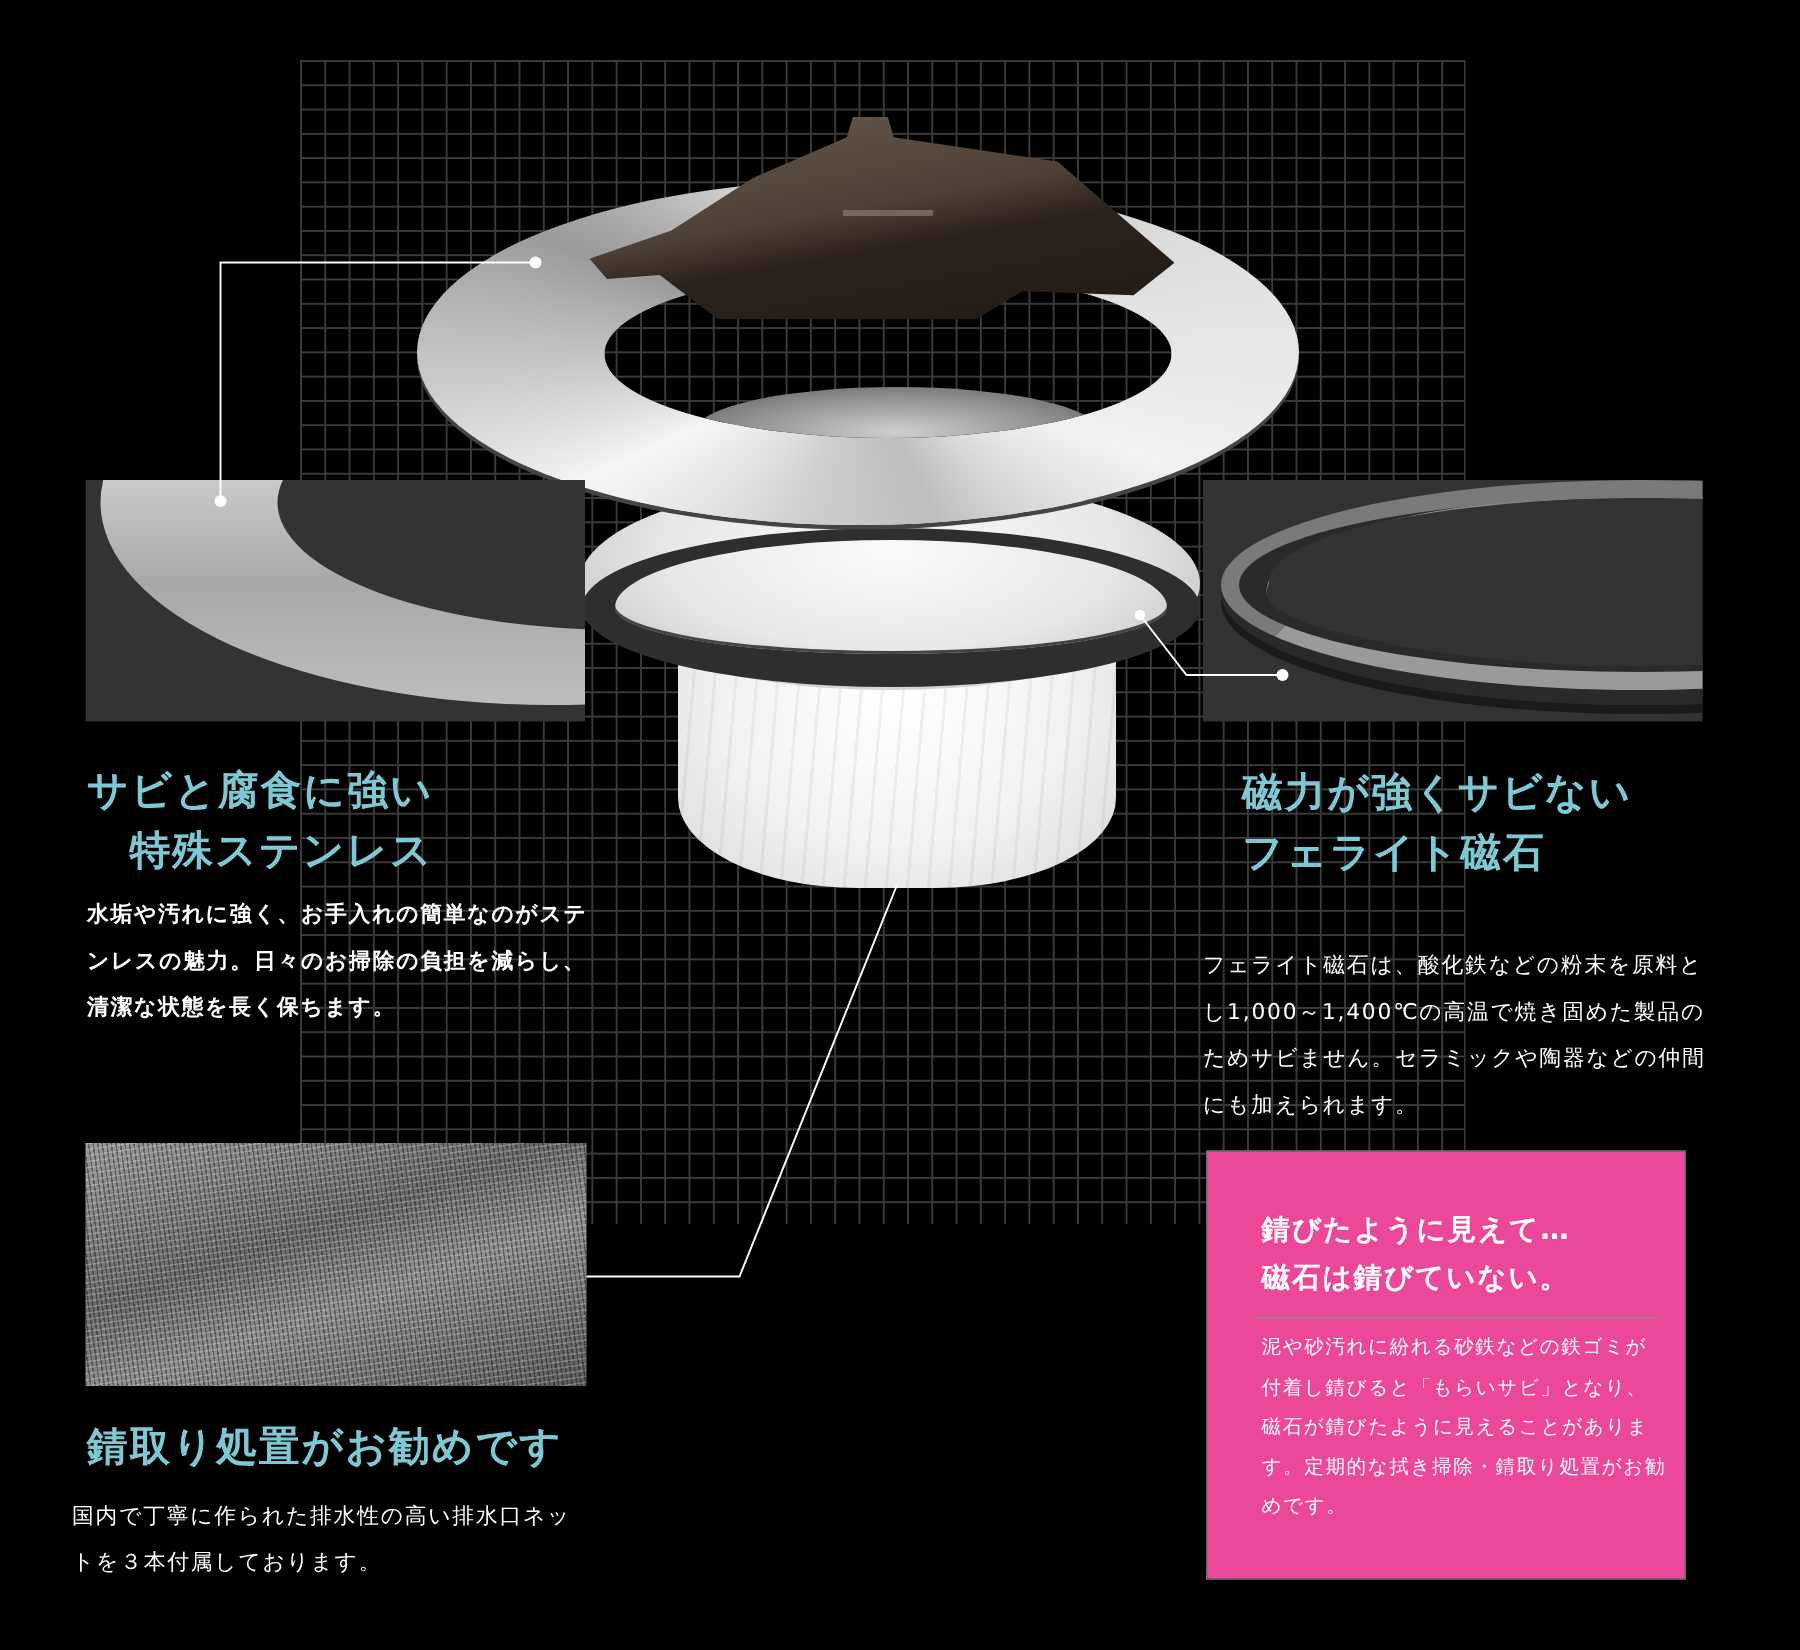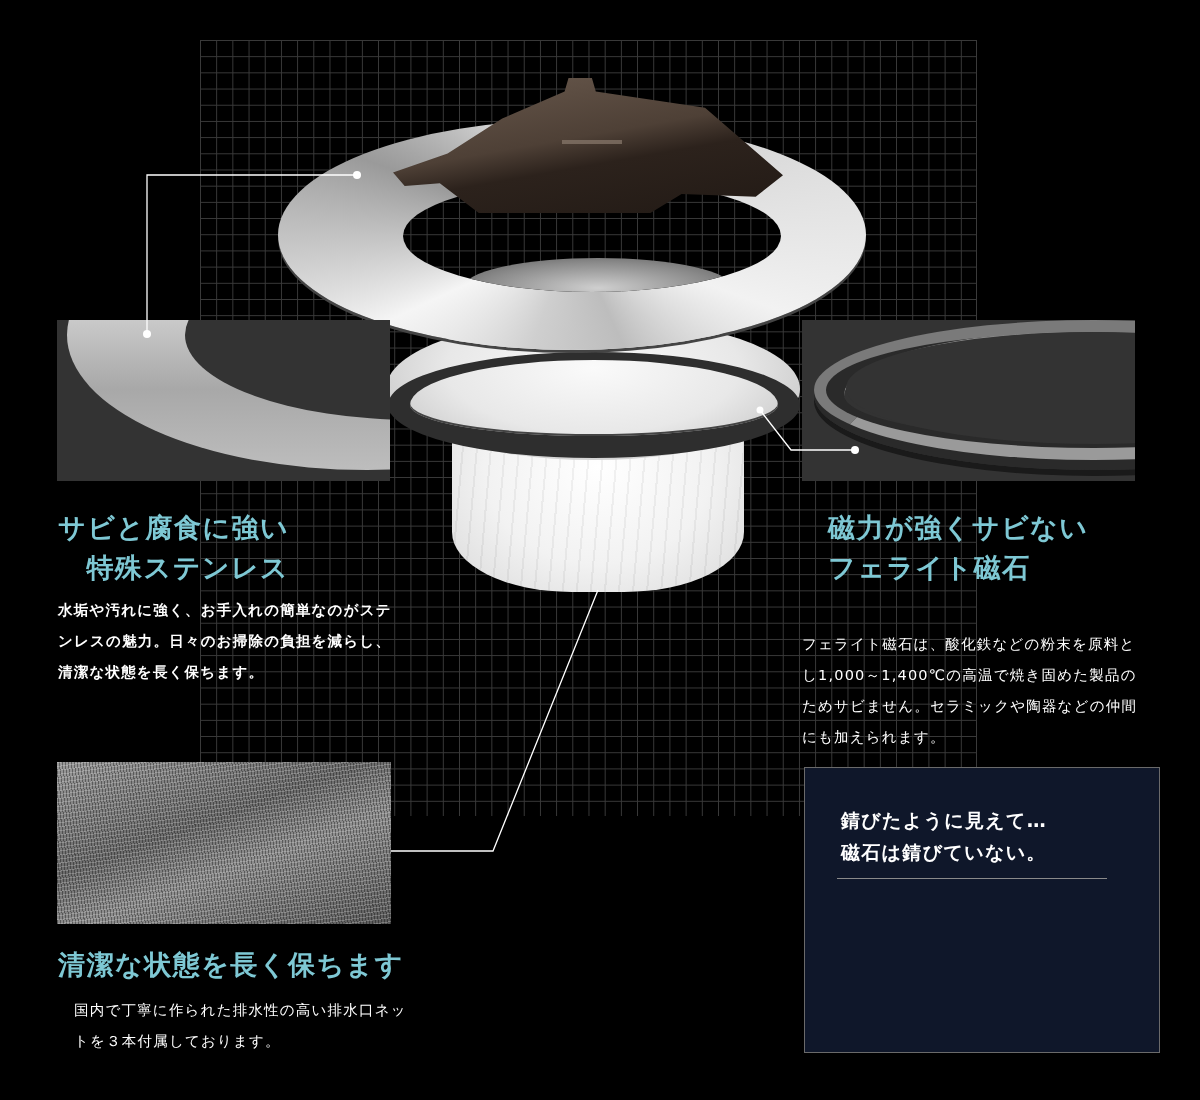--- a/index.html
+++ b/index.html
@@ -111,25 +111,25 @@
       white-space: pre-line;
     }
     .feature-text {
       position: absolute; color: #fff; font-size: 14.5px; line-height: 31px; letter-spacing: 1.2px;
     }
     .f-steel-title { left: 58px; top: 508px; text-align: right; }
     .f-steel-text { left: 58px; top: 595px; width: 345px; font-weight: bold; }
     .f-magnet-title { left: 828px; top: 508px; font-family: Liberation Serif, serif; }
     .f-magnet-text { left: 802px; top: 597px; width: 345px; margin-top: 32px; }
     .f-net-title { left: 58px; top: 945px; }
-    .f-net-text { left: 74px; top: 996px; width: 345px; font-family: Liberation Mono, monospace; }
+    .f-net-text { left: 48px; top: 996px; width: 345px; }
 
     .note-box {
-      position: absolute; left: 804px; top: 767px; width: 356px; height: 286px;
-      border: 1px solid #6a6a6a; background: #0f172a;
+      position: absolute; left: 804px; top: 767px; width: 320px; height: 286px;
+      border: 1px solid #6a6a6a; background: #ec4899;
     }
     .note-title {
       position: absolute; left: 36px; top: 36px; font-size: 19px; font-weight: bold; line-height: 32px; letter-spacing: 1.3px; white-space: pre-line;
     }
     .note-divider { position: absolute; left: 32px; top: 110px; width: 270px; height: 1px; background: #8a8a8a; }
     .note-text {
       position: absolute; left: 36px; top: 118px; width: 270px; font-size: 13px; line-height: 26.5px; letter-spacing: 1.1px;
     }
   </style>
 </head>
@@ -175,20 +175,21 @@
 </svg>
 
 <h2 class="feature-title f-steel-title">サビと腐食に強い
 特殊ステンレス</h2>
 <p class="feature-text f-steel-text">水垢や汚れに強く、お手入れの簡単なのがステンレスの魅力。日々のお掃除の負担を減らし、清潔な状態を長く保ちます。</p>
 
 <h2 class="feature-title f-magnet-title">磁力が強くサビない
 フェライト磁石</h2>
 <p class="feature-text f-magnet-text">フェライト磁石は、酸化鉄などの粉末を原料とし1,000～1,400℃の高温で焼き固めた製品のためサビません。セラミックや陶器などの仲間にも加えられます。</p>
 
-<h2 class="feature-title f-net-title">清潔な状態を長く保ちます</h2>
+<h2 class="feature-title f-net-title">錆取り処置がお勧めです</h2>
 <p class="feature-text f-net-text">国内で丁寧に作られた排水性の高い排水口ネットを３本付属しております。</p>
 
 <div class="note-box">
   <h3 class="note-title">錆びたように見えて…
 磁石は錆びていない。</h3>
   <div class="note-divider"></div>
+  <p class="note-text">泥や砂汚れに紛れる砂鉄などの鉄ゴミが付着し錆びると「もらいサビ」となり、磁石が錆びたように見えることがあります。定期的な拭き掃除・錆取り処置がお勧めです。</p>
 </div>
 
 </body></html>

